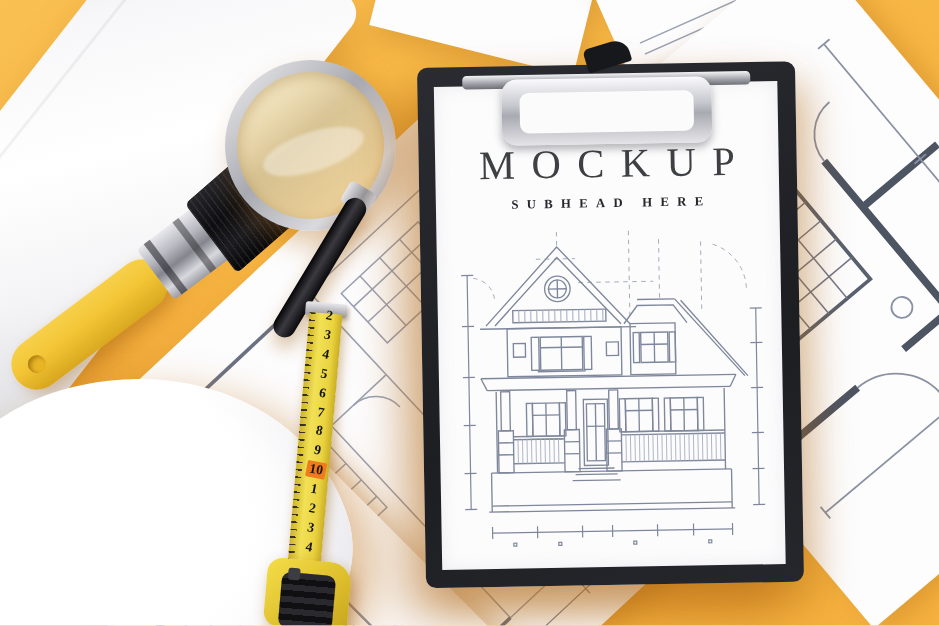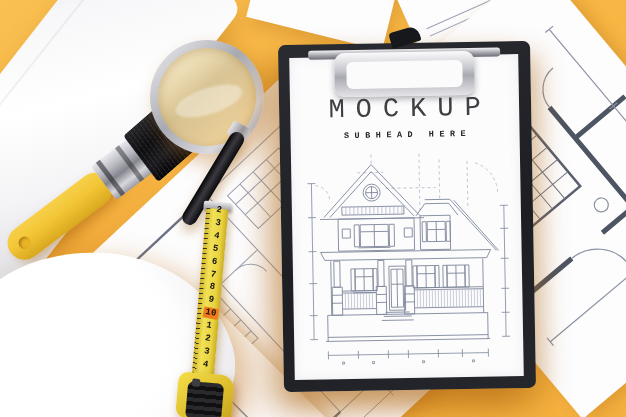--- a/index.html
+++ b/index.html
@@ -1,17 +1,17 @@
 <!DOCTYPE html>
 <html><head>
 <meta charset="utf-8">
 <style>
   html,body{margin:0;padding:0;}
   .photo{position:relative;width:626px;height:417px;overflow:hidden;
-         background:#F8B845;font-family:Liberation Mono, monospace;}
+         background:#F8B845;font-family:Liberation Serif, serif;}
   .abs{position:absolute;}
   
   .bg-shade{left:0;top:0;width:626px;height:417px;z-index:0;
     background:
       radial-gradient(circle at 12% 95%, rgba(224,135,30,.38) 0%, rgba(224,135,30,0) 45%),
       linear-gradient(150deg, rgba(255,215,120,.25) 0%, rgba(255,215,120,0) 35%, rgba(230,145,35,.18) 100%);}
   
   .roll{left:-8px;top:-80px;width:150px;height:380px;z-index:1;transform:rotate(38deg);
     border-radius:14px;
     background:linear-gradient(128deg,#dddde1 0%,#f7f7f9 22%,#ffffff 48%,#f4f4f6 72%,#d9d9de 100%);

